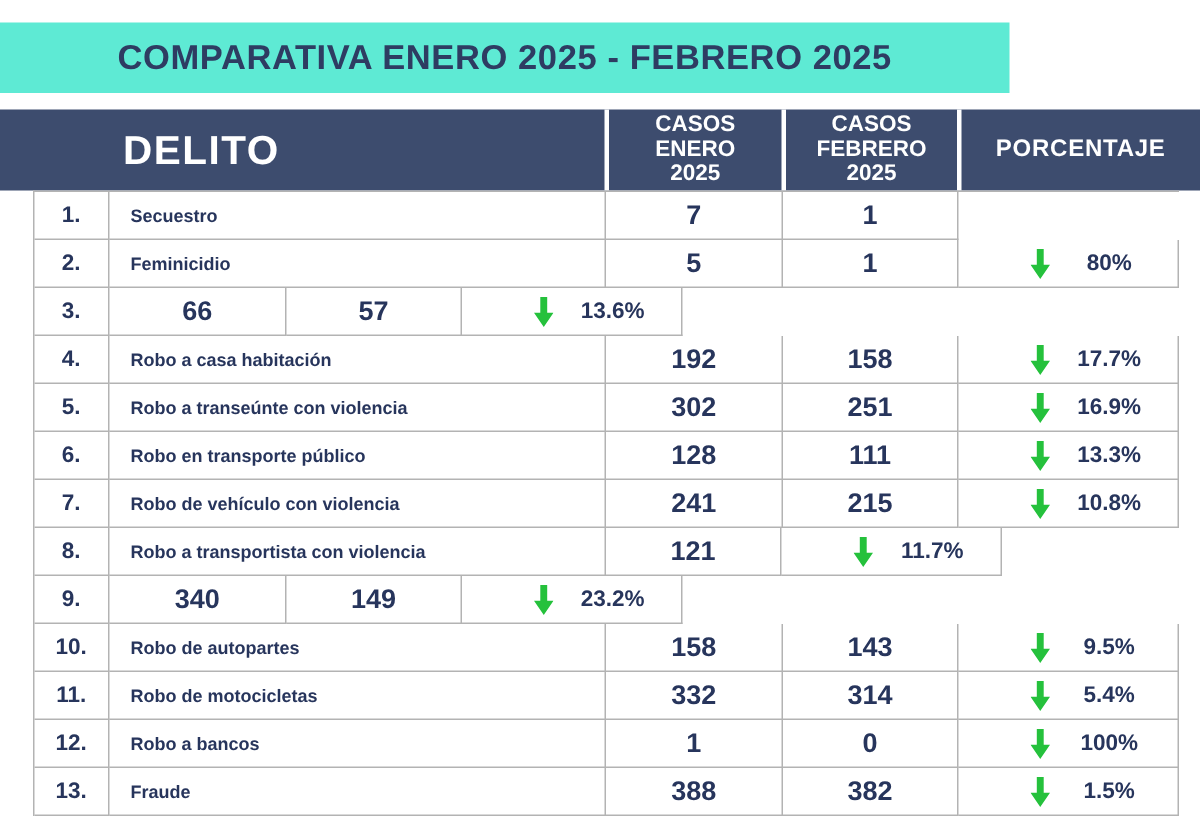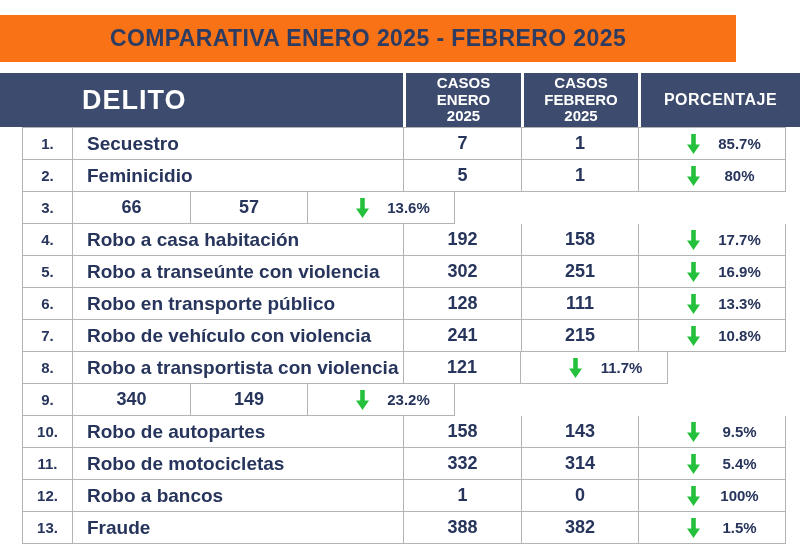--- a/index.html
+++ b/index.html
@@ -12,22 +12,22 @@
     position: relative;
     width: 800px;
     height: 559px;
     background: #ffffff;
     overflow: hidden;
   }
   
   .title-band {
     position: absolute;
     left: 0; top: 15px;
-    width: 736px; height: 47px;
-    background: #f97316;
+    width: 673px; height: 47px;
+    background: #5eead4;
     display: flex;
     align-items: center;
     justify-content: center;
   }
   .title-band .title {
     color: #2e3c62;
     font-weight: bold;
     font-size: 23px;
     letter-spacing: 0.4px;
   }
@@ -87,21 +87,21 @@
   .cell {
     box-sizing: border-box;
     border-right: 1px solid #b3b3b3;
     border-bottom: 1px solid #b3b3b3;
     display: flex;
     align-items: center;
     color: #27355c;
     font-weight: bold;
   }
   .c-num  { width: 50px;  justify-content: center; font-size: 15px; }
-  .c-name { width: 331px; padding-left: 14px; font-size: 19px; }
+  .c-name { width: 331px; padding-left: 14px; font-size: 12px; }
   .c-ene  { width: 118px; justify-content: center; font-size: 18px; }
   .c-feb  { width: 117px; justify-content: center; font-size: 18px; }
   .c-pct  { width: 147px; padding-left: 48px; font-size: 15px; }
   .arrow { display: flex; align-items: center; }
   .arrow svg { display: block; }
   .pct-text {
     flex: 1;
     text-align: center;
     padding-right: 6px;
   }
@@ -126,28 +126,20 @@
     <div class="h-cell h-pct">PORCENTAJE</div>
   </div>
 
   <div class="tbody">
 
     <div class="row">
       <div class="cell c-num">1.</div>
       <div class="cell c-name">Secuestro</div>
       <div class="cell c-ene">7</div>
       <div class="cell c-feb">1</div>
-      <div class="cell c-pct">
-        <span class="arrow">
-            <svg width="13" height="20" viewBox="0 0 13 20">
-              <path d="M4.2 0h4.6v10.5H13L6.5 20 0 10.5h4.2z" fill="#25c13c"></path>
-            </svg>
-          </span>
-        <span class="pct-text">85.7%</span>
-      </div>
     </div>
 
     <div class="row">
       <div class="cell c-num">2.</div>
       <div class="cell c-name">Feminicidio</div>
       <div class="cell c-ene">5</div>
       <div class="cell c-feb">1</div>
       <div class="cell c-pct">
         <span class="arrow">
             <svg width="13" height="20" viewBox="0 0 13 20">

